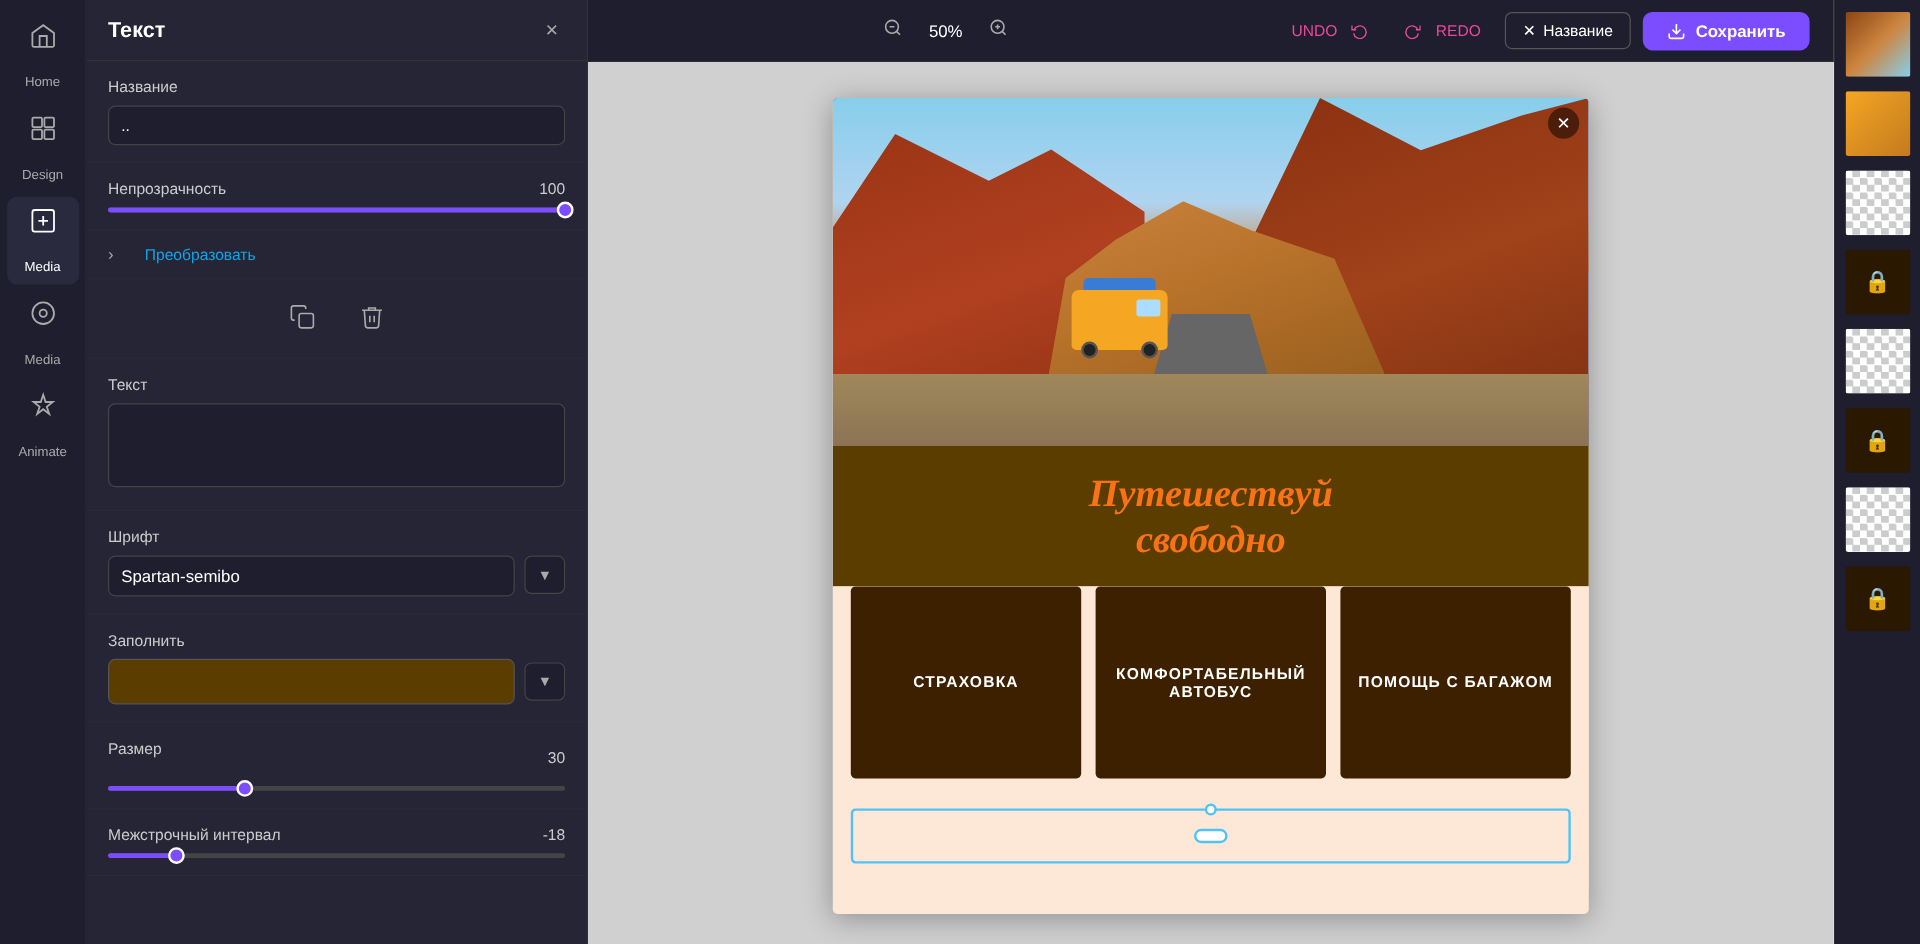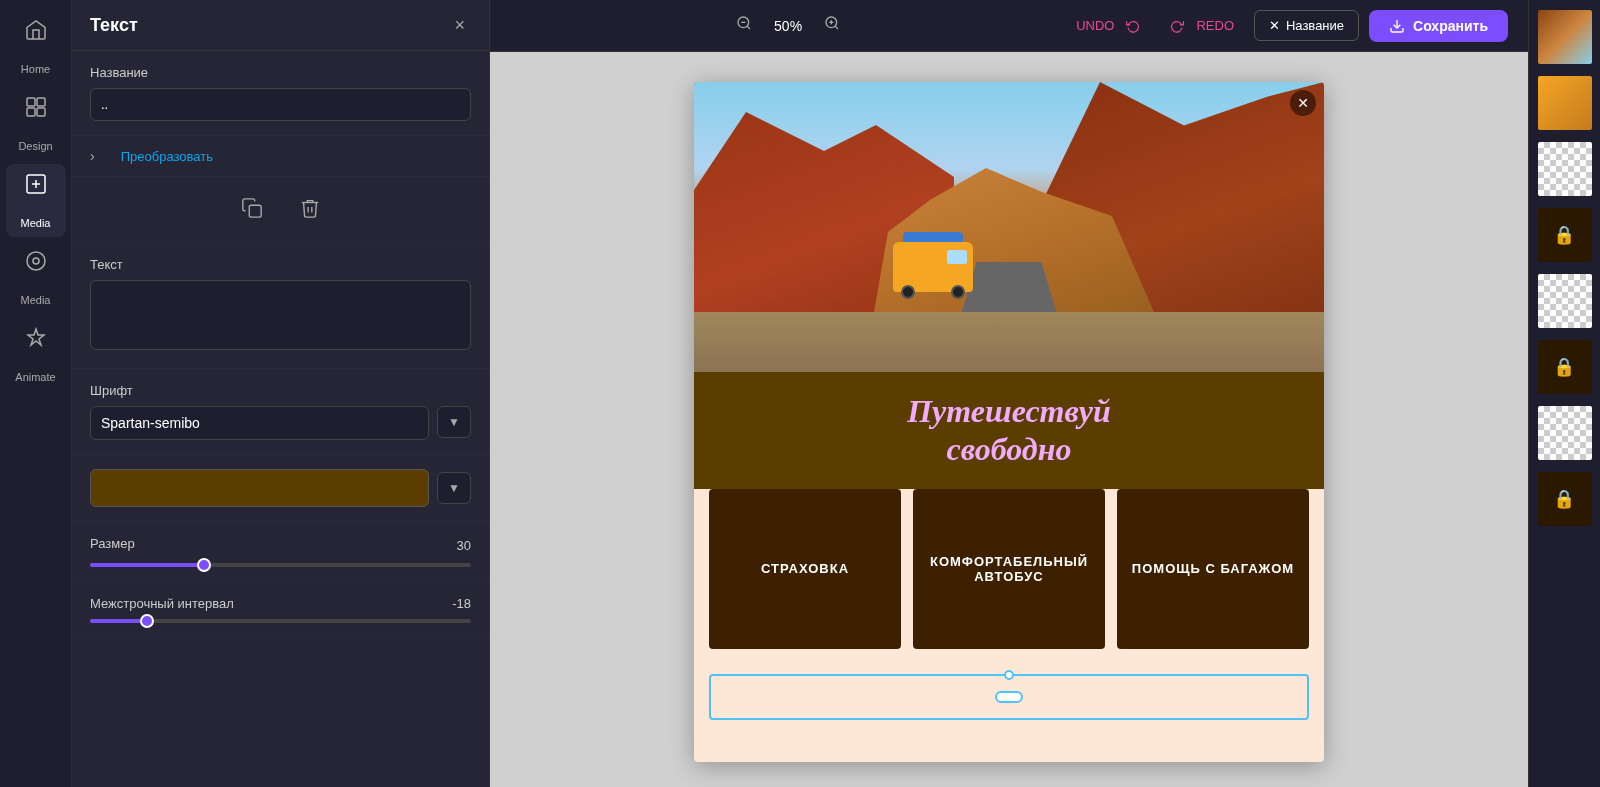--- a/index.html
+++ b/index.html
@@ -403,21 +403,21 @@
 
     
     .title-section {
       background: #5C3D00;
       padding: 20px;
       text-align: center;
     }
     .main-title {
       font-size: 32px;
       font-weight: 900;
-      color: #f0abfc;
+      color: #f97316;
       font-family: Georgia, serif;
       font-style: italic;
       line-height: 1.2;
     }
 
     
     .services-section {
       padding: 0 15px 15px;
       background: #fde8d8;
       display: flex;
@@ -576,20 +576,30 @@
   <div class="panel-header">
     <span class="panel-title">Текст</span>
     <button class="close-btn">×</button>
   </div>
 
   <div class="panel-section">
     <div class="field-label">Название</div>
     <input class="text-input" type="text" value=".." style="">
   </div>
 
+  <div class="panel-section">
+    <div class="field-row">
+      <span class="field-label" style="margin-bottom:0">Непрозрачность</span>
+      <span class="field-value">100</span>
+    </div>
+    <div class="slider-track">
+      <div class="slider-fill" style="width:100%"></div>
+      <div class="slider-thumb" style="left:100%"></div>
+    </div>
+  </div>
 
   <div class="transform-row">
     <span style="color:#aaa;font-size:14px;">›</span>
     <span class="transform-label">Преобразовать</span>
   </div>
 
   <div class="action-row">
     <button class="action-btn" title="Copy style">
       <svg viewBox="0 0 24 24" fill="none" stroke="currentColor" stroke-width="1.5">
         <rect x="9" y="9" width="13" height="13" rx="2"></rect>
@@ -615,29 +625,30 @@
     <div class="field-label">Шрифт</div>
     <div class="font-select-row">
       <select class="font-select">
         <option>Spartan-semibo</option>
       </select>
       <div class="font-select-arrow">▼</div>
     </div>
   </div>
 
   <div class="panel-section">
+    <div class="field-label">Заполнить</div>
     <div class="color-row">
       <div class="color-swatch" style="background:#5C3D00;"></div>
       <div class="color-arrow">▼</div>
     </div>
   </div>
 
   <div class="panel-section">
     <div class="field-row">
-      <span class="field-label" style="margin-bottom:4px">Размер</span>
+      <span class="field-label" style="margin-bottom:16px">Размер</span>
       <span class="field-value">30</span>
     </div>
     <div class="slider-track">
       <div class="slider-fill" style="width:30%"></div>
       <div class="slider-thumb" style="left:30%"></div>
     </div>
   </div>
 
   <div class="panel-section">
     <div class="field-row">

